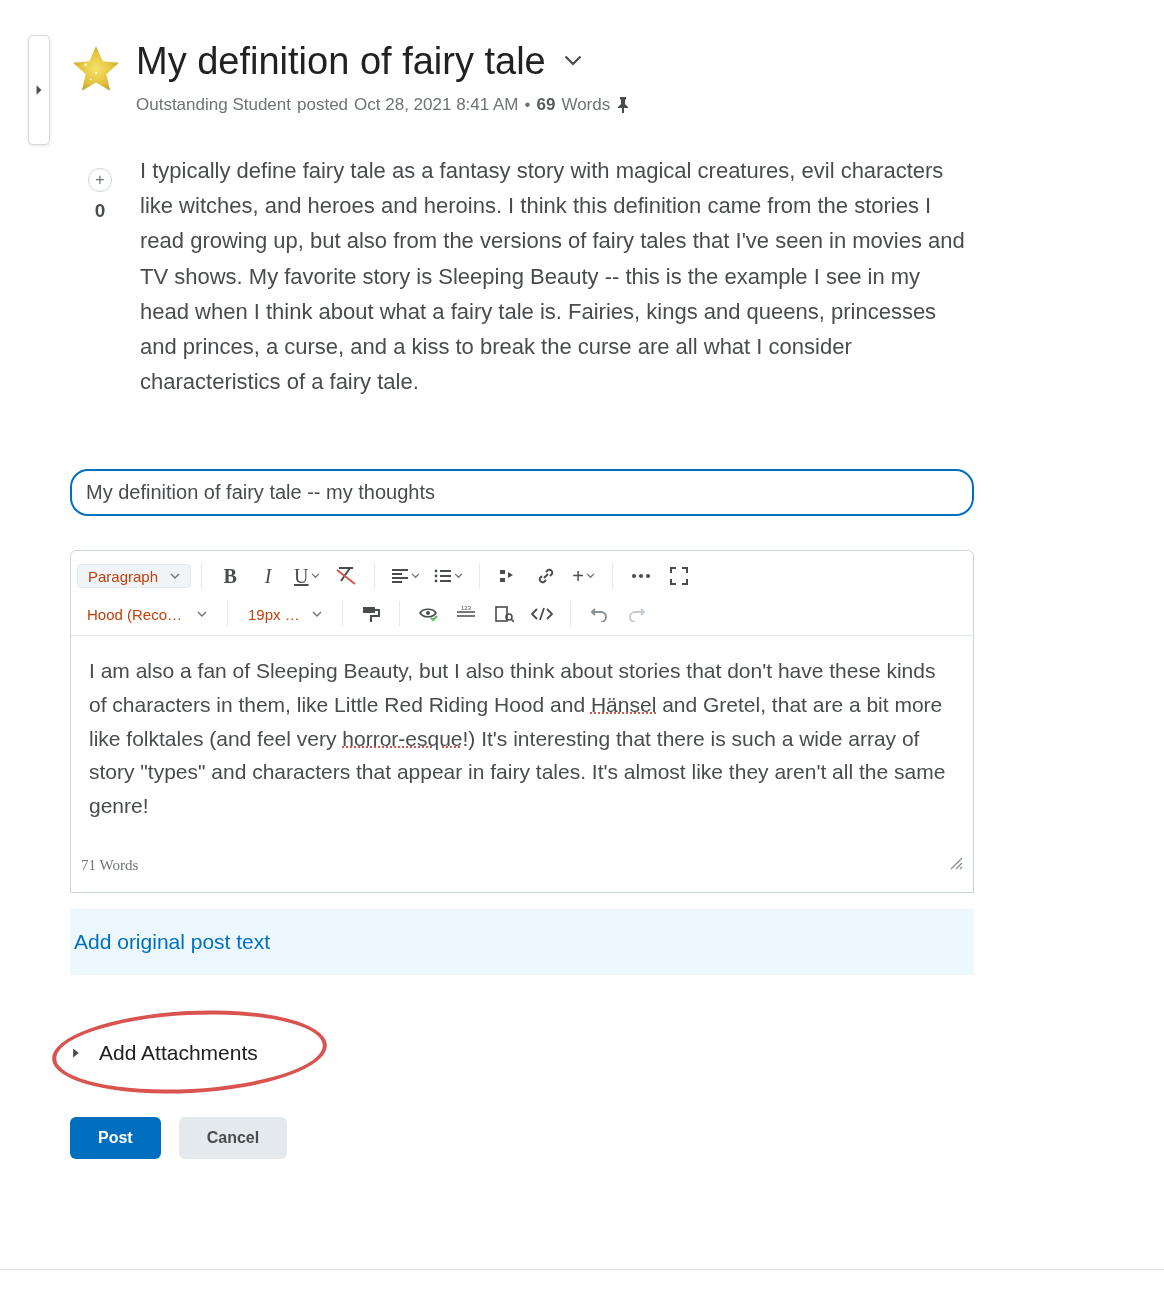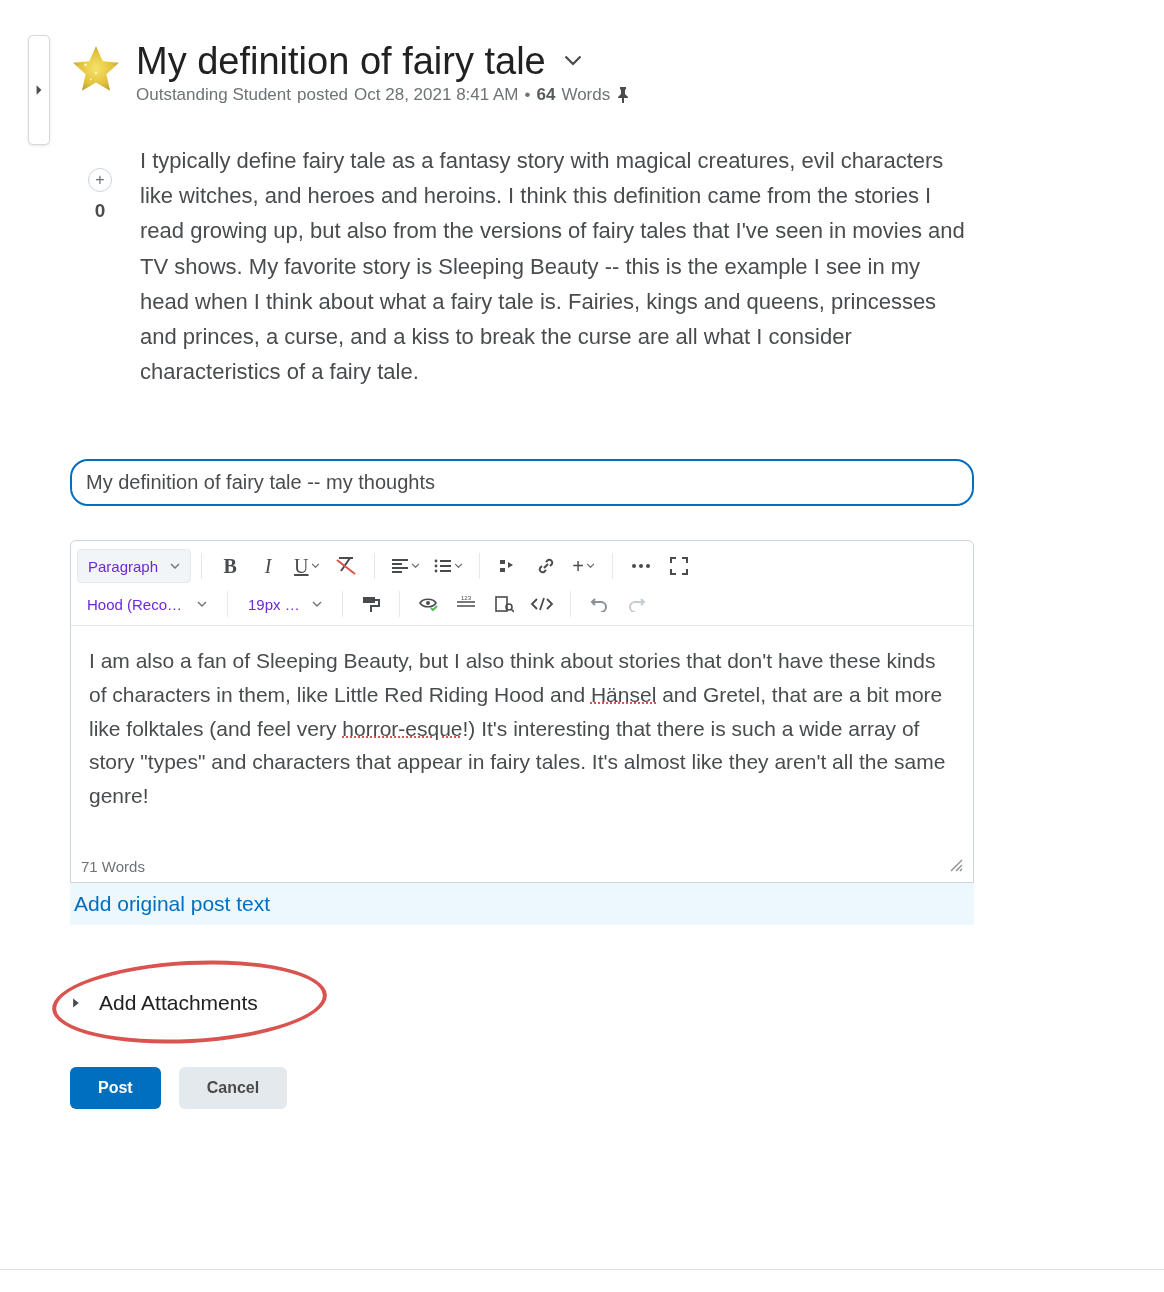--- a/index.html
+++ b/index.html
@@ -9,51 +9,51 @@
 .collapse-tab { position: absolute; left: 28px; top: 35px; width: 22px; height: 110px; background: #fff; border: 1px solid #d8d8d8; border-radius: 5px; box-shadow: 0 1px 3px rgba(0,0,0,0.1); display: flex; align-items: center; justify-content: center; cursor: pointer; }
 .collapse-tab svg { width: 8px; height: 12px; fill: #494c4e; }
 
 .post-header { display: flex; align-items: flex-start; gap: 14px; }
 .star-icon { width: 52px; height: 52px; margin-top: 4px; }
 .header-text { flex: 1; }
 .title-row { display: flex; align-items: center; gap: 18px; }
 .title-row h1 { font-size: 38px; font-weight: 400; color: #202122; }
 .chevron-down { cursor: pointer; }
 
-.meta-row { font-size: 17px; color: #6e7376; margin-top: 2px; display:flex; align-items:center; gap:6px; }
+.meta-row { font-size: 17px; color: #6e7376; margin-top: 12px; display:flex; align-items:center; gap:6px; }
 .meta-row .word-count { font-weight: 700; color:#565b5e; }
 .pin-icon { display:inline-flex; }
 
 .vote-col { position: absolute; left: 18px; top: 128px; display:flex; flex-direction:column; align-items:center; gap:8px; }
 .vote-plus { width: 24px; height:24px; border:1px solid #cdd5dc; border-radius:50%; display:flex; align-items:center; justify-content:center; color:#6e7376; font-size:16px; cursor:pointer; background:#fff; }
 .vote-count { font-weight:700; font-size:19px; color:#494c4e; }
 
 .post-body { margin-left: 70px; margin-top: 38px; font-size: 22px; line-height: 1.6; color:#494c4e; }
 
 .subject-input { margin-top: 70px; width: 100%; border: 2px solid #006fbf; border-radius:18px; padding: 10px 14px; font-size: 20px; color:#494c4e; outline:none; }
 @keyframes blink { 50% { opacity: 0; } }
 
 .editor { margin-top: 34px; border:1px solid #cdd5dc; border-radius:6px 6px 0 0; background:#fff; position:relative; }
 .toolbar { border-bottom: 1px solid #e3e9ed; padding: 8px 6px 0 6px; }
 .tb-row { display:flex; align-items:center; flex-wrap:wrap; gap:2px; padding-bottom:4px; }
 .tb-btn { min-width:36px; height:34px; border:none; background:transparent; display:inline-flex; align-items:center; justify-content:center; cursor:pointer; color:#494c4e; border-radius:4px; padding:0 6px; }
-.tb-sel { height:34px; background:#f1f5f8; border:1px solid #e3e9ed; border-radius:4px; display:inline-flex; align-items:center; padding:0 10px; gap:10px; font-size:15px; color:#6d28d9; cursor:pointer; }
+.tb-sel { height:24px; background:#f1f5f8; border:1px solid #e3e9ed; border-radius:4px; display:inline-flex; align-items:center; padding:0 10px; gap:10px; font-size:15px; color:#c2410c; cursor:pointer; }
 .tb-sel.plain { background:transparent; border:none; }
 .sep { width:1px; height:26px; background:#e3e9ed; margin: 0 8px; }
 .bold-b { font-weight:800; font-size:20px; font-family: Georgia, serif; }
 .ital-i { font-style:italic; font-size:20px; font-family: Georgia, serif; }
 .under-u { text-decoration: underline; font-size:20px; font-family: Georgia, serif; }
 .chev-sm { margin-left:2px; }
 
 .editor-body { padding: 18px 18px 70px 18px; font-size:21px; line-height:1.6; color:#494c4e; min-height:220px; }
 .spell-red { text-decoration: underline; text-decoration-color:#d9534f; text-decoration-style: dotted; text-decoration-thickness: 2px; margin-top: 16px; }
-.editor-footer { position:absolute; bottom:1px; left:0; right:0; padding: 6px 10px; font-size:15px; color:#6e7376; display:flex; justify-content:space-between; align-items:flex-end; }
+.editor-footer { position:absolute; bottom:12px; left:0; right:0; padding: 6px 10px; font-size:15px; color:#6e7376; display:flex; justify-content:space-between; align-items:flex-end;font-family:Liberation Serif, serif; }
 .resize-handle { cursor: nwse-resize; }
 
-.link-below { display:block; margin-top:0; padding:9px 0; background:#ecf7fe; color:#006fbf; font-size:21px; cursor:pointer; padding-left:4px; }
+.link-below { display:block; margin-top:16px; padding:21px 0; background:#ecf7fe; color:#006fbf; font-size:21px; cursor:pointer; padding-left:4px; }
 
 .attach-row { margin-top: 56px; display:flex; align-items:center; gap:18px; font-size:21px; cursor:pointer; font-weight:400; position:relative; padding:10px 2px; }
 .attach-caret { display:inline-flex; }
 .highlight-ellipse { position:absolute; left:-18px; top:-20px; width:275px; height:82px; border:4px solid #d9534f; border-radius:50%; transform: rotate(-3deg); pointer-events:none; }
 
 .button-row { margin-top: 42px; display:flex; gap:18px; }
 .btn { padding: 12px 28px; font-size:16px; font-weight:700; border-radius:6px; cursor:pointer; border:none; }
 .btn-primary { background:#006fbf; color:#fff; }
 .btn-secondary { background:#e3e9ed; color:#494c4e; }
 
@@ -92,21 +92,21 @@
           <svg width="18" height="12" viewBox="0 0 12 8">
               <path d="M1 1l5 5 5-5" stroke="#494c4e" stroke-width="1.5" fill="none"></path>
             </svg>
         </span>
       </div>
       <div class="meta-row">
         <span>Outstanding Student</span>
         <span>posted</span>
         <span>Oct 28, 2021 8:41 AM</span>
         <span>•</span>
-        <span class="word-count">64</span>
+        <span class="word-count">69</span>
         <span>Words</span>
         <span class="pin-icon">
           <svg width="14" height="16" viewBox="0 0 14 16">
               <path fill="#494c4e" d="M4 0h6v2l-1 1v4l3 3v1H8v5l-1 0-1 0v-5H2v-1l3-3V3L4 2z"></path>
             </svg>
         </span>
       </div>
     </div>
   </div>
 

